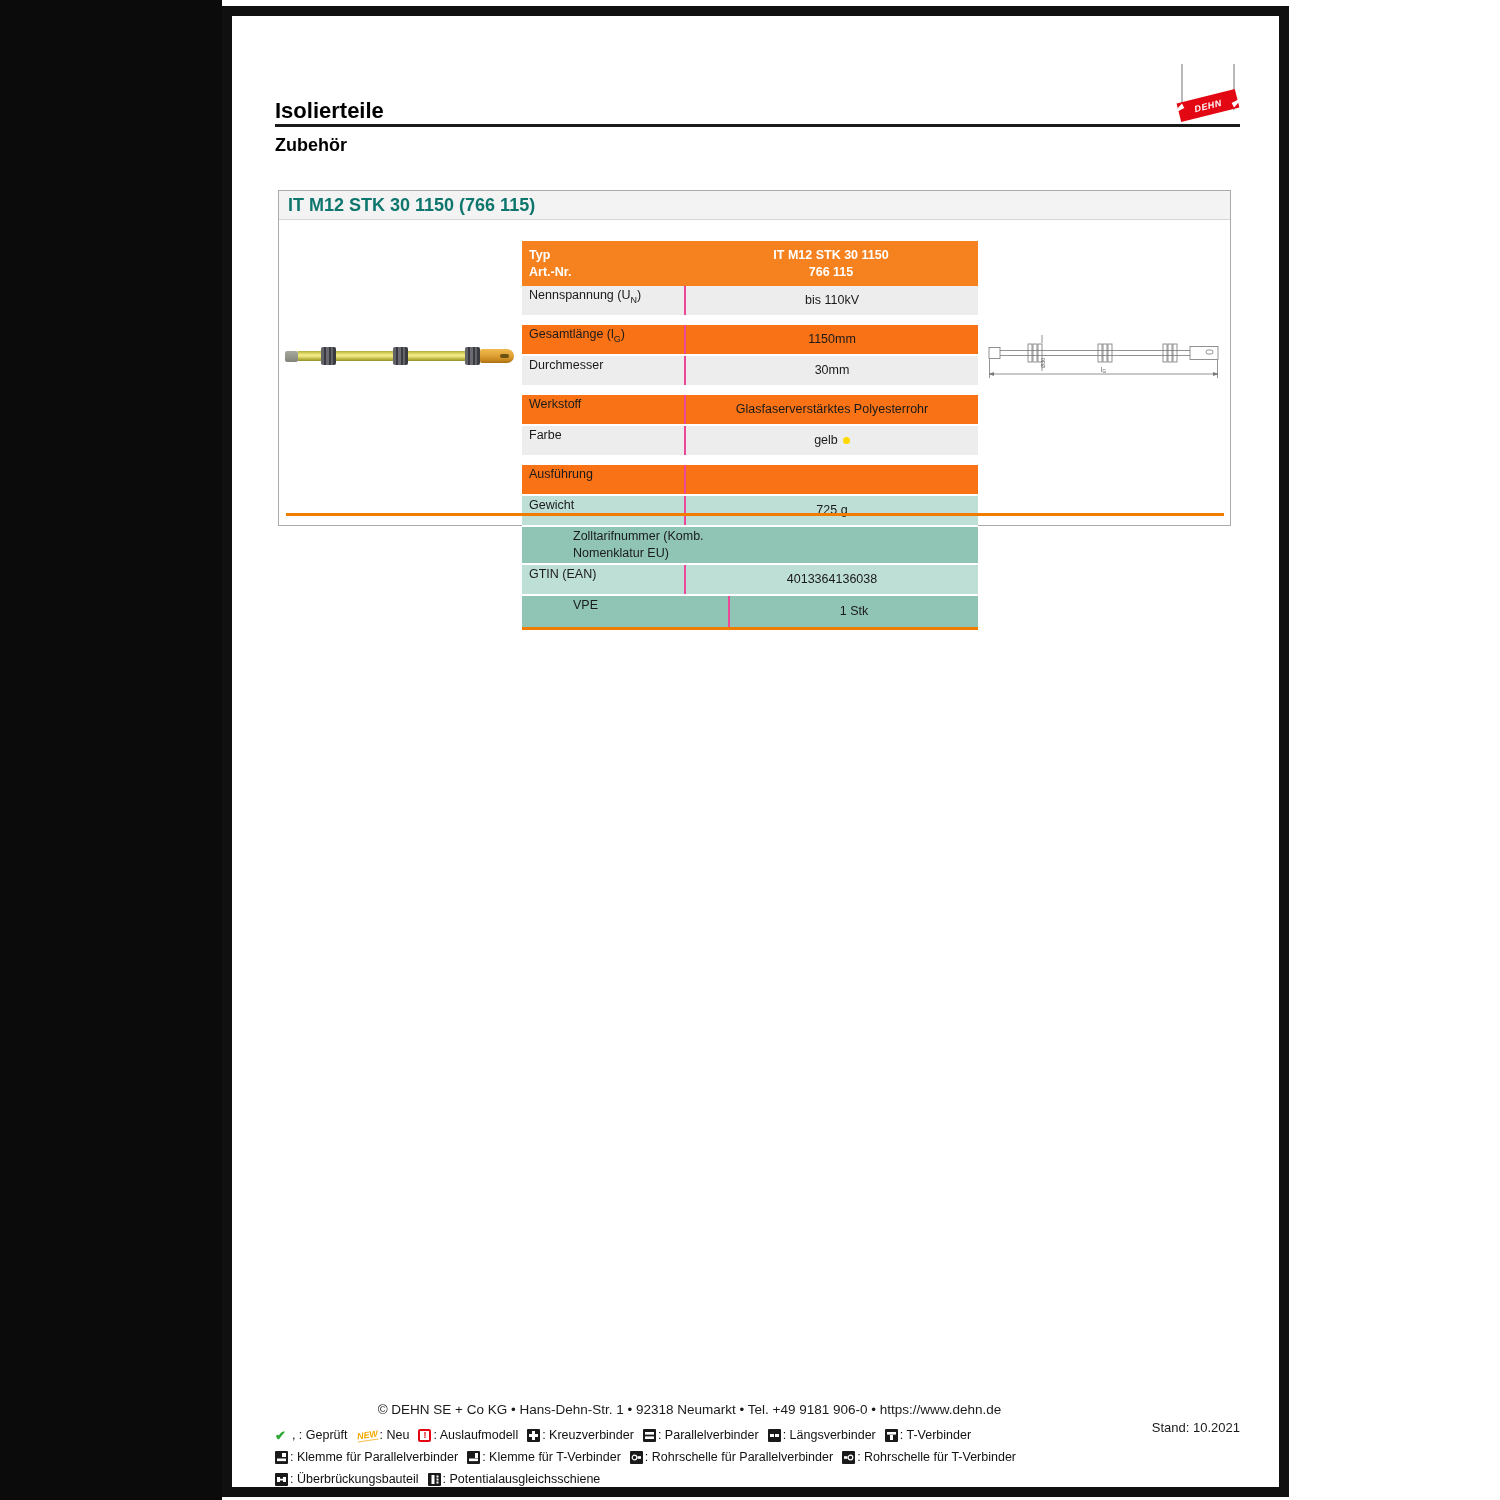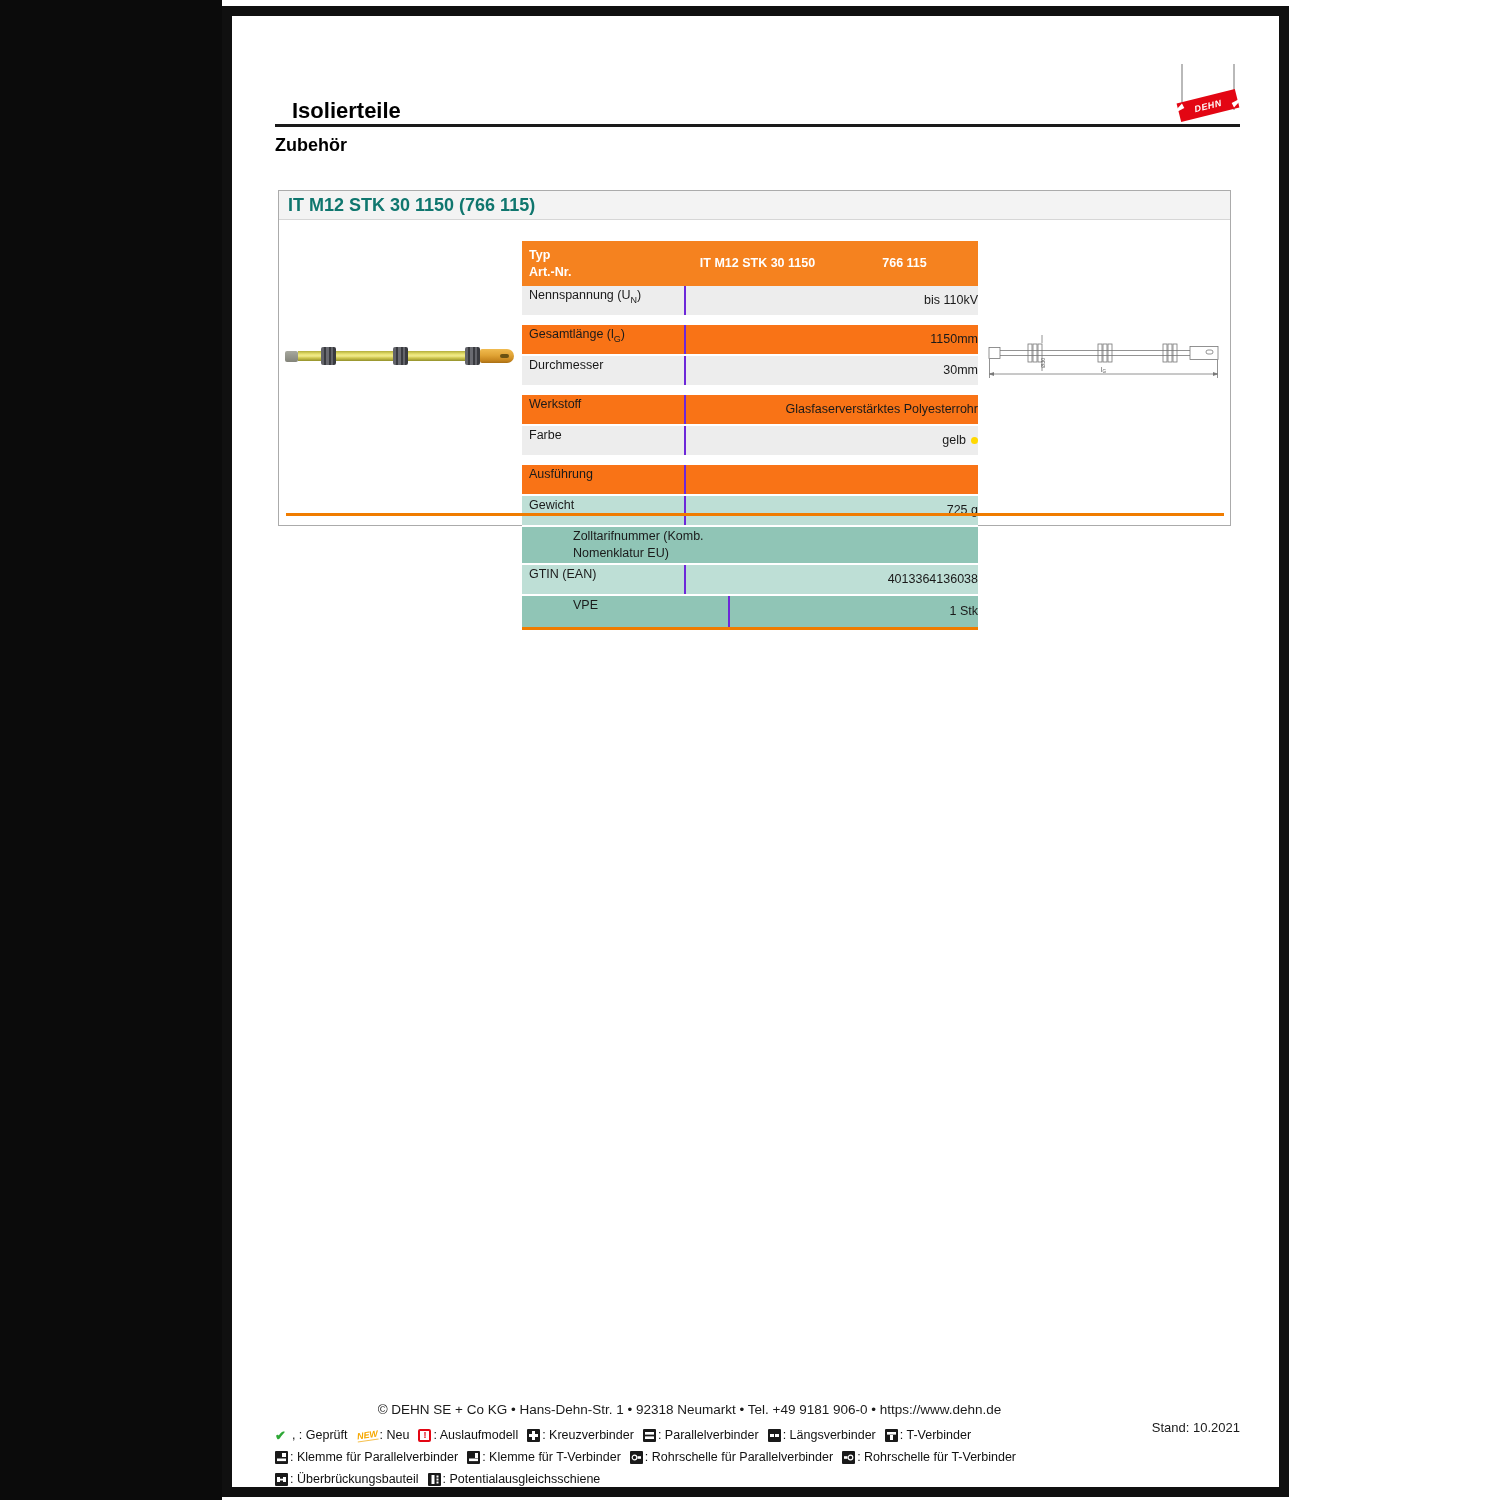--- a/index.html
+++ b/index.html
@@ -6,21 +6,21 @@
   html,body { width:1500px; height:1500px; background:#ffffff; font-family:"Liberation Sans", sans-serif; overflow:hidden; }
   .abs { position:absolute; }
 
   
   #canvas { position:relative; width:1500px; height:1500px; background:#fff; }
   #mat-left { left:0; top:0; width:222px; height:1500px; background:#0b0b0b; }
   #page-frame { left:222px; top:6px; width:1067px; height:1491px; border:10px solid #101010; background:#ffffff; }
   #page { position:relative; width:100%; height:100%; background:#fff; }
 
   
-  #section-title { left:43px; top:82px; font-size:22px; font-weight:bold; color:#000;margin-left:17px; }
+  #section-title { left:43px; top:82px; font-size:22px; font-weight:bold; color:#000; }
   #title-rule { left:43px; top:108px; width:965px; height:3px; background:#1a1a1a; }
   #subsection-title { left:43px; top:119px; font-size:18px; font-weight:bold; color:#000; }
 
   
   #logo { left:949px; top:48px; width:54px; height:70px; }
   .logo-line { position:absolute; top:0; width:2px; height:46px; background:#b9b9b9; }
   #logo-band { position:absolute; left:-3px; top:32px; width:60px; height:19px; background:#e30613;
                transform:rotate(-14deg); display:flex; align-items:center; justify-content:center; }
   #logo-band .brand { color:#fff; font-size:9px; font-weight:bold; font-style:italic; letter-spacing:.6px; }
   .logo-wedge { position:absolute; width:0; height:0; border-style:solid; }
@@ -43,24 +43,24 @@
               background:linear-gradient(90deg,#63646a 0 3px,#393a3f 3px 5px,#6a6b71 5px 8px,#393a3f 8px 10px,#63646a 10px 12px,#393a3f 12px 15px); }
   #coupling-1 { left:37px; } #coupling-2 { left:109px; } #coupling-3 { left:181px; }
   #stick-handle { left:196px; top:8px; width:34px; height:14px; border-radius:2px 7px 7px 2px;
                   background:linear-gradient(180deg,#f0bb50 0%,#e0a335 45%,#c8871f 80%,#a96f15 100%); }
   #handle-slot { position:absolute; right:5px; top:5px; width:9px; height:4px; background:#6b5212; border-radius:2px; }
 
   
   #spec-table { left:243px; top:50px; width:456px; border-bottom:3px solid #f07c00; font-size:12.5px; color:#1a1a1a; }
   .trow { display:flex; border-bottom:2px solid #ffffff; }
   .tlabel { width:162px; padding:1px 4px 1px 7px; line-height:17px; }
-  .tval { flex:1; border-left:2px solid #6d28d9; display:flex; align-items:center; justify-content:flex-end; text-align:center; line-height:15px; }
+  .tval { flex:1; border-left:2px solid #ec4899; display:flex; align-items:center; justify-content:center; text-align:center; line-height:15px; }
   .thead { background:#f5821f; color:#ffffff; font-weight:bold; border-bottom:0; }
   .thead .tlabel { line-height:17px; padding-top:0; padding-bottom:0; }
-  .thead .tval { border-left:none; flex-direction:row; justify-content:center; }
+  .thead .tval { border-left:none; flex-direction:column; justify-content:center; }
   .thead .hline { line-height:17px; width:100%; text-align:center; }
   .r-glight { background:#ededed; }
   .r-gdark  { background:#f97316;margin-top:8px; }
   .r-tlight { background:#bedfd6; }
   .r-tdark  { background:#90c5b6;padding-left:44px; }
   .row-h { height:31px; }
   .row-tall { height:38px; }
   .row-tall .tval { align-items:flex-end; padding-bottom:2px; }
   sub.u { font-size:9px; }
   #farbe-dot { display:inline-block; width:7px; height:7px; border-radius:50%; background:#ffd800; margin-left:5px; }

